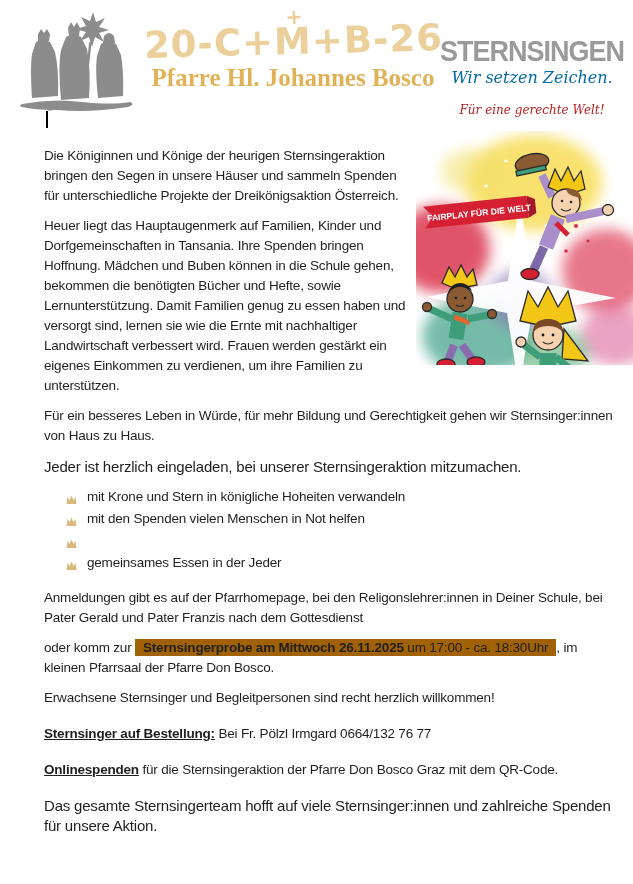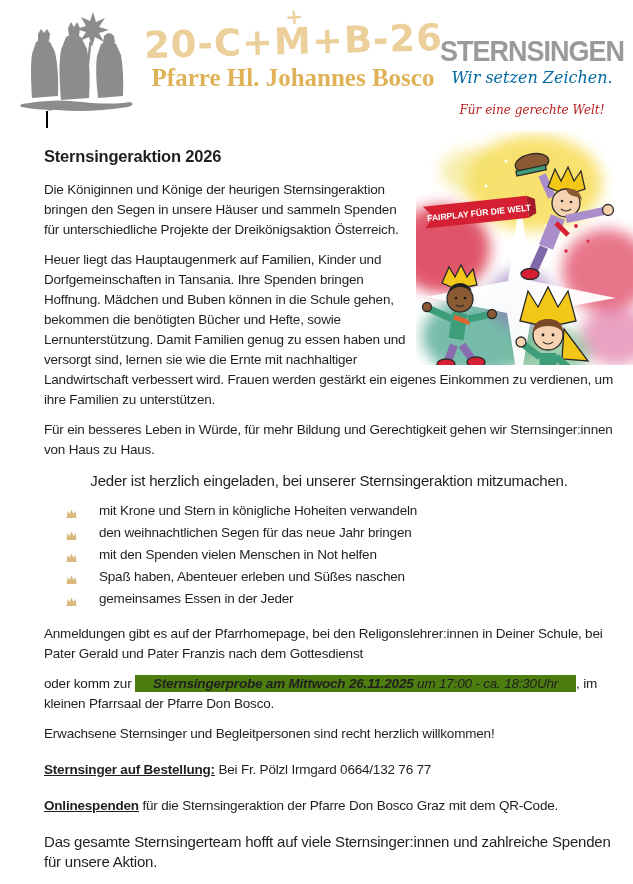--- a/index.html
+++ b/index.html
@@ -35,25 +35,25 @@
   
   .illustration { position:absolute; left:416px; top:131px; width:217px; height:234px; }
   
   .content {
     position:absolute; left:44px; top:146px; width:570px;
     font-size:13.5px; line-height:20px; letter-spacing:-0.2px;
   }
   .illu-float { float:right; width:200px; height:215px; }
   h1.doc-title { font-size:16.5px; margin:0 0 14px 0; letter-spacing:-0.2px; }
   p { margin:0 0 10px 0; }
-  .invite { font-size:15px; line-height:22px; margin:4px 0 10px 0;text-align:center; }
+  .invite { font-size:15px; line-height:22px; margin:4px 0 10px 0; }
   ul.bullets { list-style:none; margin:2px 0 12px 0; padding:0 0 0 22px; }
-  ul.bullets li { display:flex; align-items:flex-start; gap:22px; line-height:18px;text-align:right; }
+  ul.bullets li { display:flex; align-items:flex-start; gap:10px; line-height:18px;text-align:right; }
   .bullet-ic { flex:0 0 auto; margin-top:4px; }
-  mark { background:#4d7c0f; color:inherit; padding:1px 18px;font-style:italic; }
+  mark { background:#a16207; color:inherit; padding:1px 8px; }
   .u-bold { font-weight:bold; text-decoration:underline; }
   .gap-lg { margin-bottom:16px; }
   .closing { font-size:15px; line-height:20px; margin:4px 0 16px 0; }
 </style>
 </head>
 <body>
 
 <div class="page">
 
   <div class="kings-logo">
@@ -186,54 +186,46 @@
         <path d="M138 252 L146 272" stroke="#d42032" stroke-width="9" fill="none"></path>
         <ellipse cx="122" cy="276" rx="10" ry="5" fill="#3f9e7a"></ellipse>
         <ellipse cx="148" cy="276" rx="10" ry="5" fill="#3f9e7a"></ellipse>
       </g>
     </svg>
   </div>
 
   <div class="content">
     <div class="illu-float"></div>
 
-    <h1 class="doc-title">Sternsingeraktion 2026</h1>
 
     <p>Die Königinnen und Könige der heurigen Sternsingeraktion bringen den Segen in unsere Häuser und sammeln Spenden für unterschiedliche Projekte der Dreikönigsaktion Österreich.</p>
 
     <p>Heuer liegt das Hauptaugenmerk auf Familien, Kinder und Dorfgemeinschaften in Tansania. Ihre Spenden bringen Hoffnung. Mädchen und Buben können in die Schule gehen, bekommen die benötigten Bücher und Hefte, sowie Lernunterstützung. Damit Familien genug zu essen haben und versorgt sind, lernen sie wie die Ernte mit nachhaltiger Landwirtschaft verbessert wird. Frauen werden gestärkt ein eigenes Einkommen zu verdienen, um ihre Familien zu unterstützen.</p>
 
     <p>Für ein besseres Leben in Würde, für mehr Bildung und Gerechtigkeit gehen wir Sternsinger:innen von Haus zu Haus.</p>
 
     <p class="invite">Jeder ist herzlich eingeladen, bei unserer Sternsingeraktion mitzumachen.</p>
 
     <ul class="bullets">
       <li>
         <span class="bullet-ic"><svg width="11" height="10" viewBox="0 0 11 10">
               <polygon points="0.5,9 1.5,2 3.5,5 5.5,0.5 7.5,5 9.5,2 10.5,9" fill="#d9b97e"></polygon>
             </svg></span>
         <span>mit Krone und Stern in königliche Hoheiten verwandeln</span>
       </li>
       <li>
         <span class="bullet-ic"><svg width="11" height="10" viewBox="0 0 11 10">
               <polygon points="0.5,9 1.5,2 3.5,5 5.5,0.5 7.5,5 9.5,2 10.5,9" fill="#d9b97e"></polygon>
             </svg></span>
-        <span>den weihnachtlichen Segen für das neue Jahr bringen</span>
-      </li>
-      <li>
-        <span class="bullet-ic"><svg width="11" height="10" viewBox="0 0 11 10">
-              <polygon points="0.5,9 1.5,2 3.5,5 5.5,0.5 7.5,5 9.5,2 10.5,9" fill="#d9b97e"></polygon>
-            </svg></span>
         <span>mit den Spenden vielen Menschen in Not helfen</span>
       </li>
       <li>
         <span class="bullet-ic"><svg width="11" height="10" viewBox="0 0 11 10">
               <polygon points="0.5,9 1.5,2 3.5,5 5.5,0.5 7.5,5 9.5,2 10.5,9" fill="#d9b97e"></polygon>
             </svg></span>
-        <span>Spaß haben, Abenteuer erleben und Süßes naschen</span>
       </li>
       <li>
         <span class="bullet-ic"><svg width="11" height="10" viewBox="0 0 11 10">
               <polygon points="0.5,9 1.5,2 3.5,5 5.5,0.5 7.5,5 9.5,2 10.5,9" fill="#d9b97e"></polygon>
             </svg></span>
         <span>gemeinsames Essen in der Jeder</span>
       </li>
     </ul>
 
     <p>Anmeldungen gibt es auf der Pfarrhomepage, bei den Religonslehrer:innen in Deiner Schule, bei Pater Gerald und Pater Franzis nach dem Gottesdienst</p>

